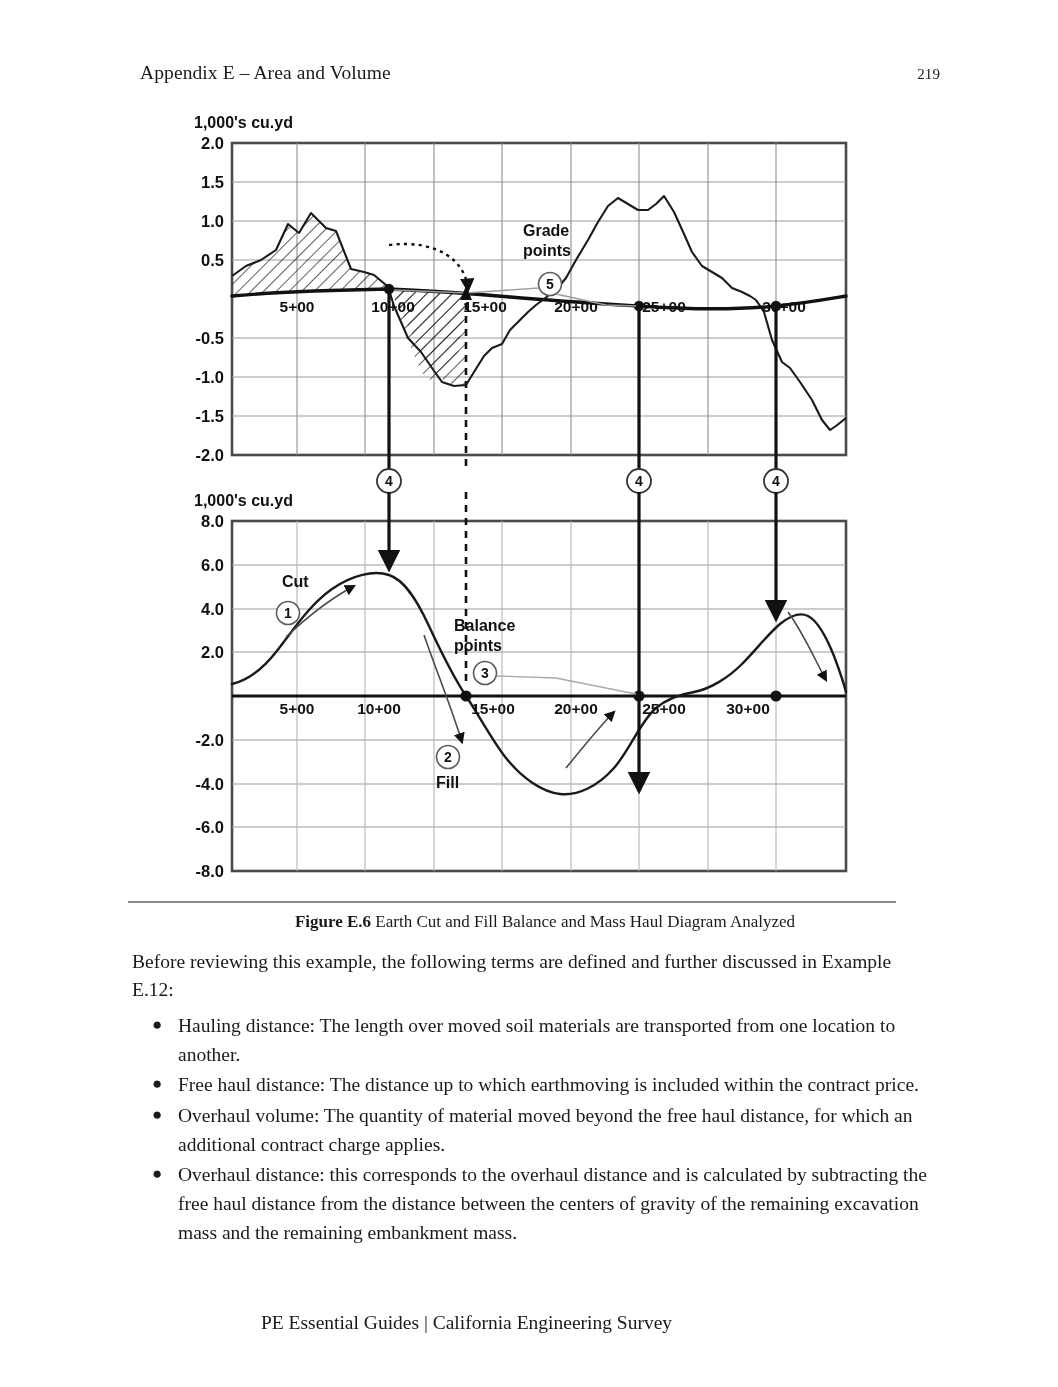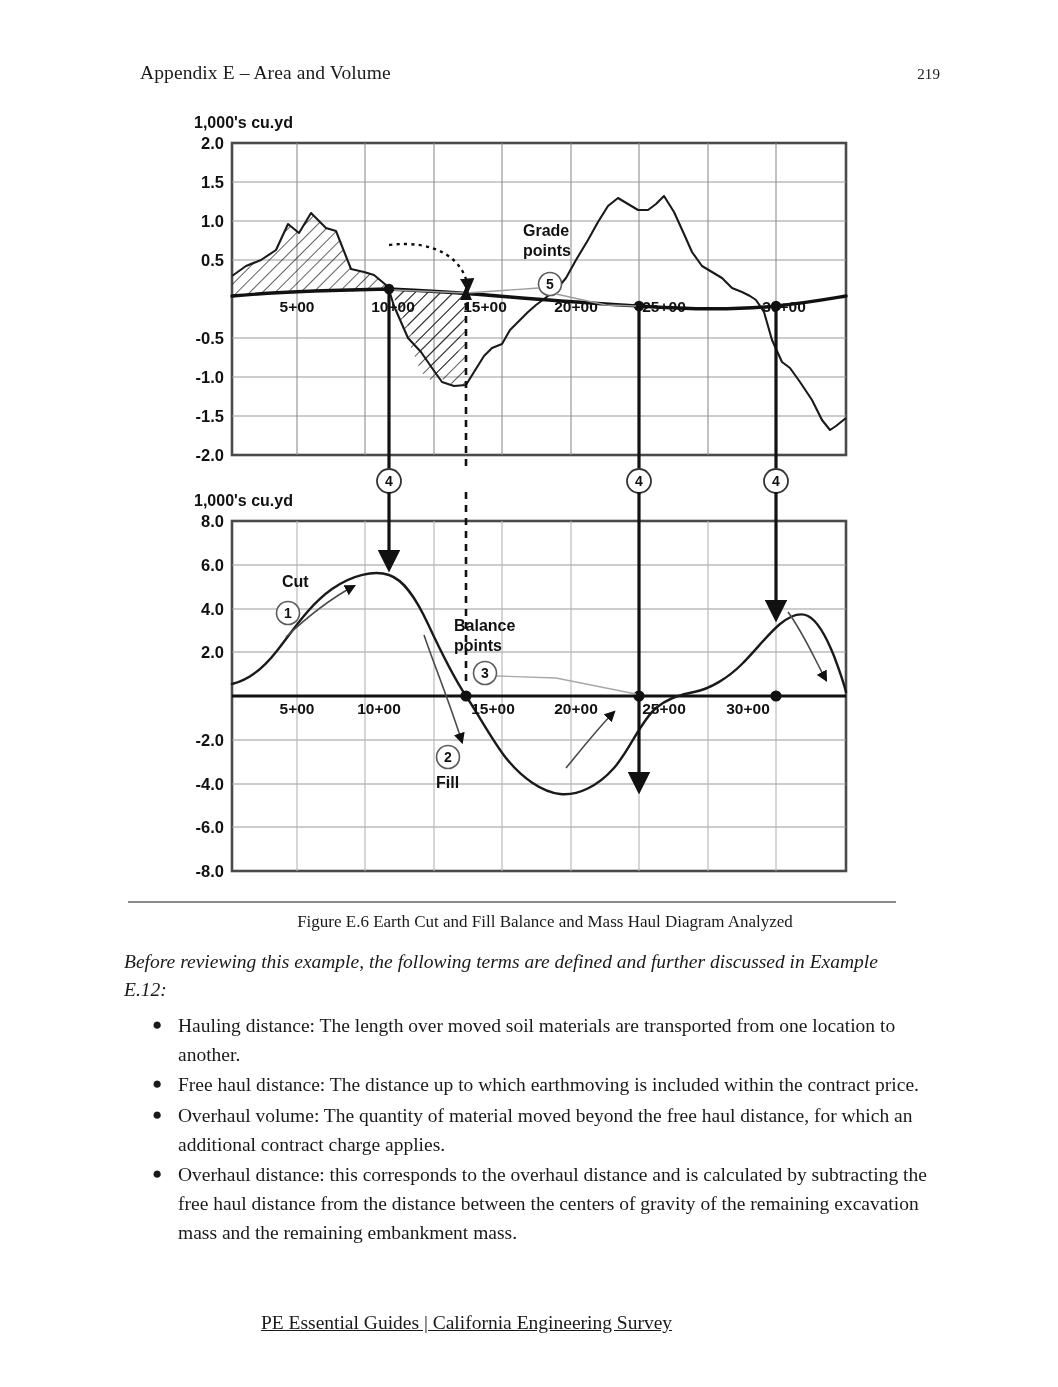--- a/index.html
+++ b/index.html
@@ -29,42 +29,41 @@
 
   
   .caprule{
     position:absolute;left:128px;top:901px;width:768px;height:2px;
     background:#8a8a8a;
   }
   .caption{
     position:absolute;left:128px;top:910px;width:790px;
     text-align:center;font-size:17px;line-height:1.4;
   }
-  .caption .lab{font-weight:normal;margin-left:44px;}
+  .caption .lab{font-weight:bold;margin-left:44px;}
 
   
   .bodytext{
-    position:absolute;left:124px;top:948px;width:800px;
-    font-size:19.5px;line-height:1.45;text-align:left;font-style:italic;
+    position:absolute;left:132px;top:948px;width:800px;
+    font-size:19.5px;line-height:1.45;text-align:left;
   }
   .bullets{
     position:absolute;left:152px;top:1012px;width:775px;
     font-size:19.5px;line-height:1.47;
   }
   .bullet{display:flex;margin-bottom:2px;}
   .bullet .dot{
     width:26px;flex:0 0 26px;text-align:left;font-size:17px;line-height:1.55;
   }
   .bullet .btxt{flex:1 1 auto;}
 
   
   .footer{
     position:absolute;left:0;top:1312px;width:933px;text-align:center;
     font-size:19.5px;
-    text-decoration:underline;
   }
 
   
   .axnum{font-family:"Liberation Sans",sans-serif;font-weight:bold;font-size:16.5px;fill:#111;}
   .unit{font-family:"Liberation Sans",sans-serif;font-weight:bold;font-size:16px;fill:#111;}
   .stn{font-family:"Liberation Sans",sans-serif;font-weight:bold;font-size:15.5px;fill:#111;}
   .anno{font-family:"Liberation Sans",sans-serif;font-weight:bold;font-size:16px;fill:#111;}
   .cnum{font-family:"Liberation Sans",sans-serif;font-weight:bold;font-size:14px;fill:#111;}
 </style>
 </head>

